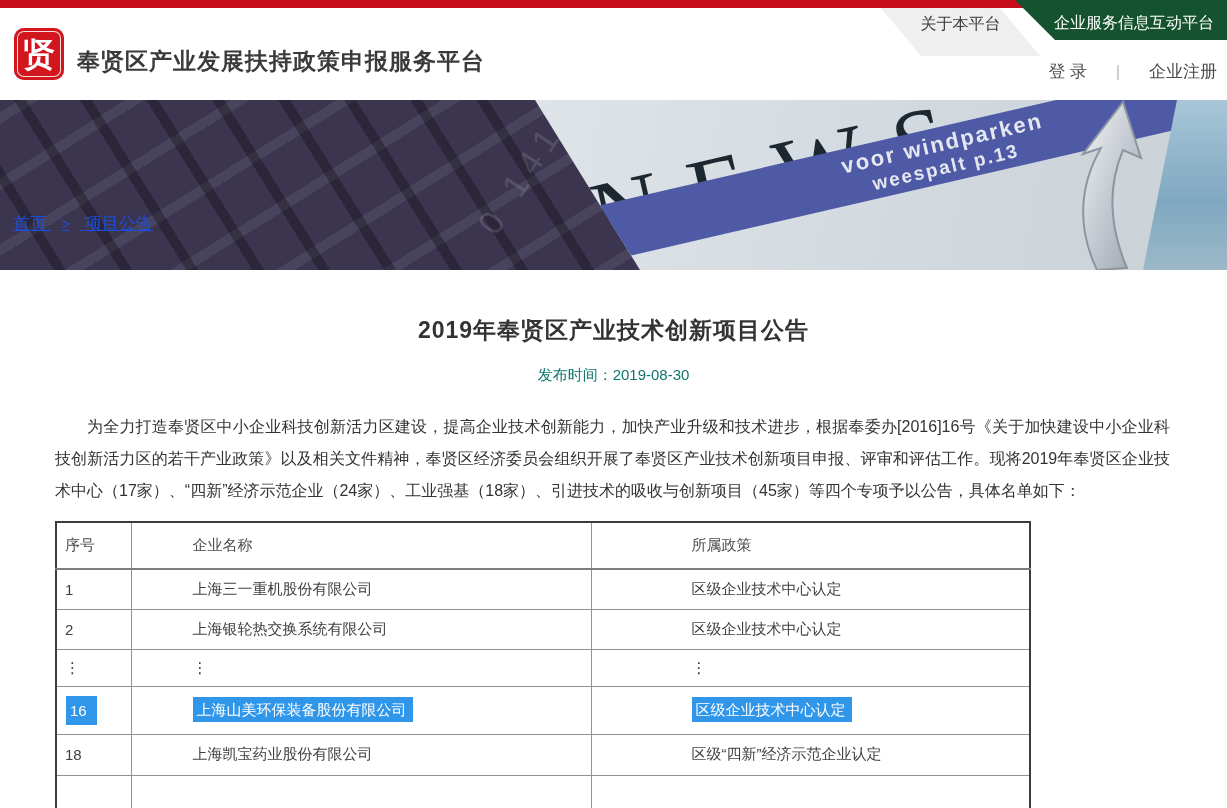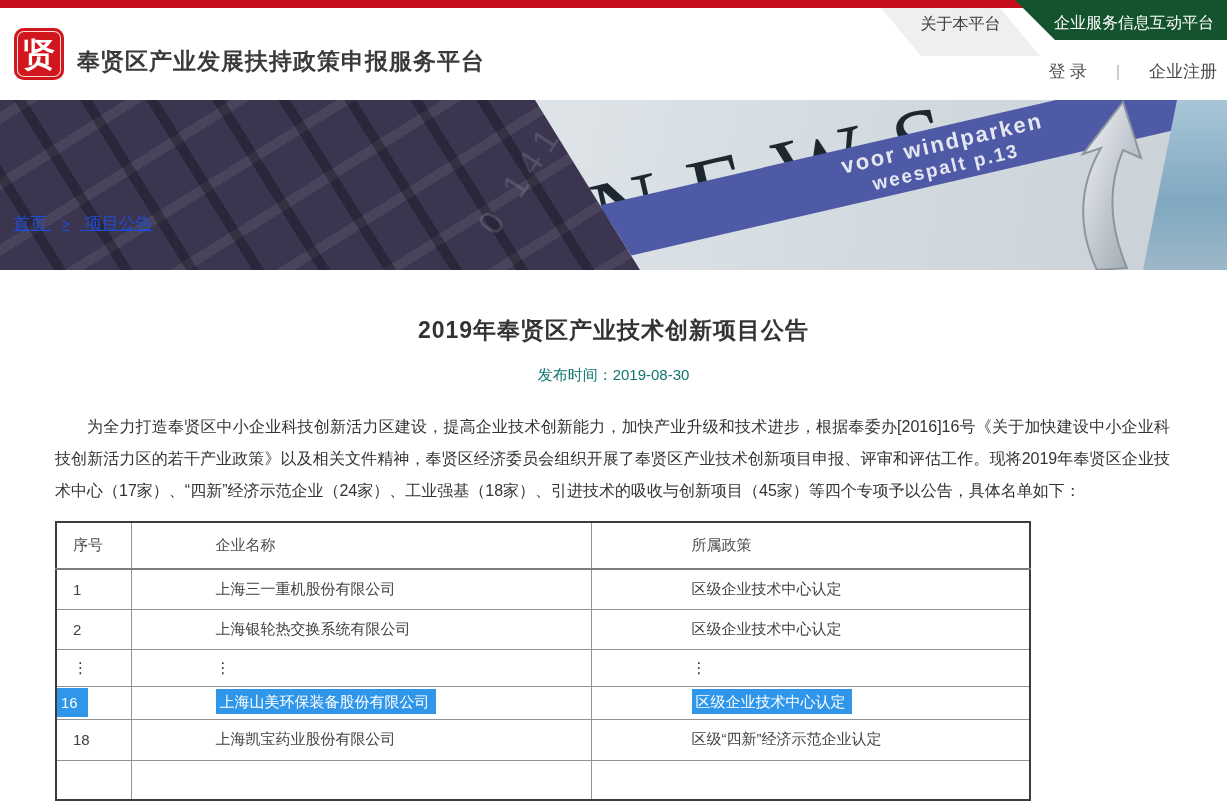--- a/index.html
+++ b/index.html
@@ -62,30 +62,30 @@
   .article-body { margin:26px 57px 0 55px; font-size:16px; color:#333; line-height:32px;
                   text-align:justify; text-indent:2em; }
 
   
   table { margin:14px 0 0 55px; width:974px; border-collapse:collapse; table-layout:fixed;
           border:2px solid #3c3c3c; }
   col.c1 { width:75px; } col.c2 { width:460px; } col.c3 { width:439px; }
   th,td { border:1px solid #929292; font-weight:normal; text-align:left;
           font-size:15px; color:#3f3f3f; vertical-align:middle; }
   thead th { height:47px; color:#4c4c4c; border-bottom:2px solid #7d7d7d; }
-  .p1 { padding-left:16px; } .p2 { padding-left:84px; } .p3 { padding-left:100px; }
+  .p1 { padding-left:8px; } .p2 { padding-left:61px; } .p3 { padding-left:100px; }
   tr.r-std td { height:40px; }
   tr.r-dots td { height:37px; font-size:15px; color:#333; }
   tr.r-16 td { height:33px; }
   tr.r-17 td { height:35px; }
   tr.r-18 td { height:41px; }
   tr.r-last td { height:40px; }
   .hl { background:#2f96e9; color:#fff; }
   td .hl { padding:4px 6px 4px 4px; }
-  td.p0 { padding:0;margin-left:32px; }
+  td.p0 { padding:9px;margin-left:32px; }
   td.p0 .hl { display:inline-block; padding:6px 10px 6px 4px; }
 </style>
 </head>
 <body>
 
 <div class="topbar"></div>
 <div class="tab-about">关于本平台</div>
 <div class="tab-red">企业服务信息互动平台</div>
 
 <div class="header">

